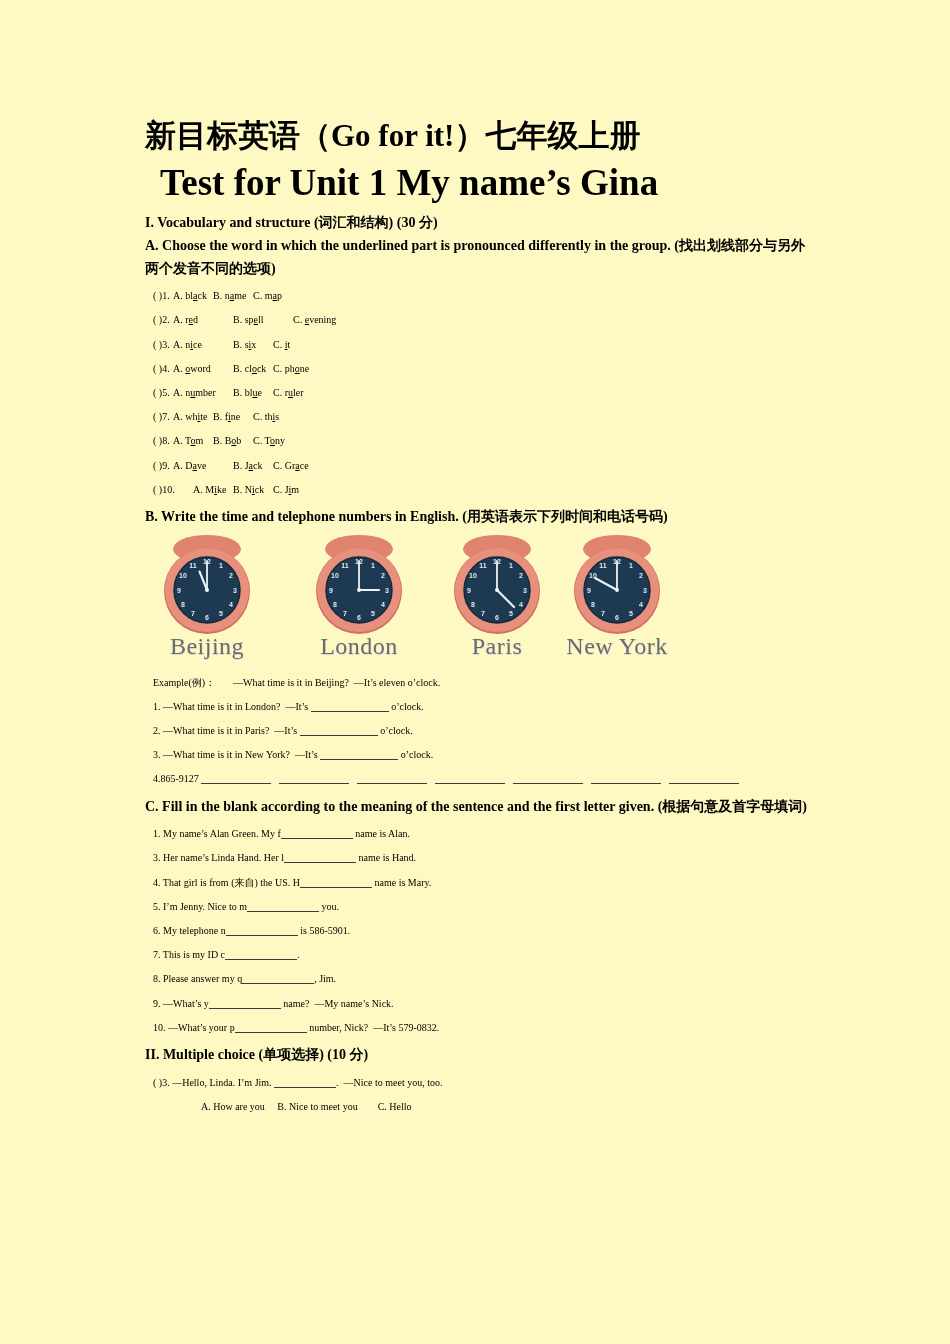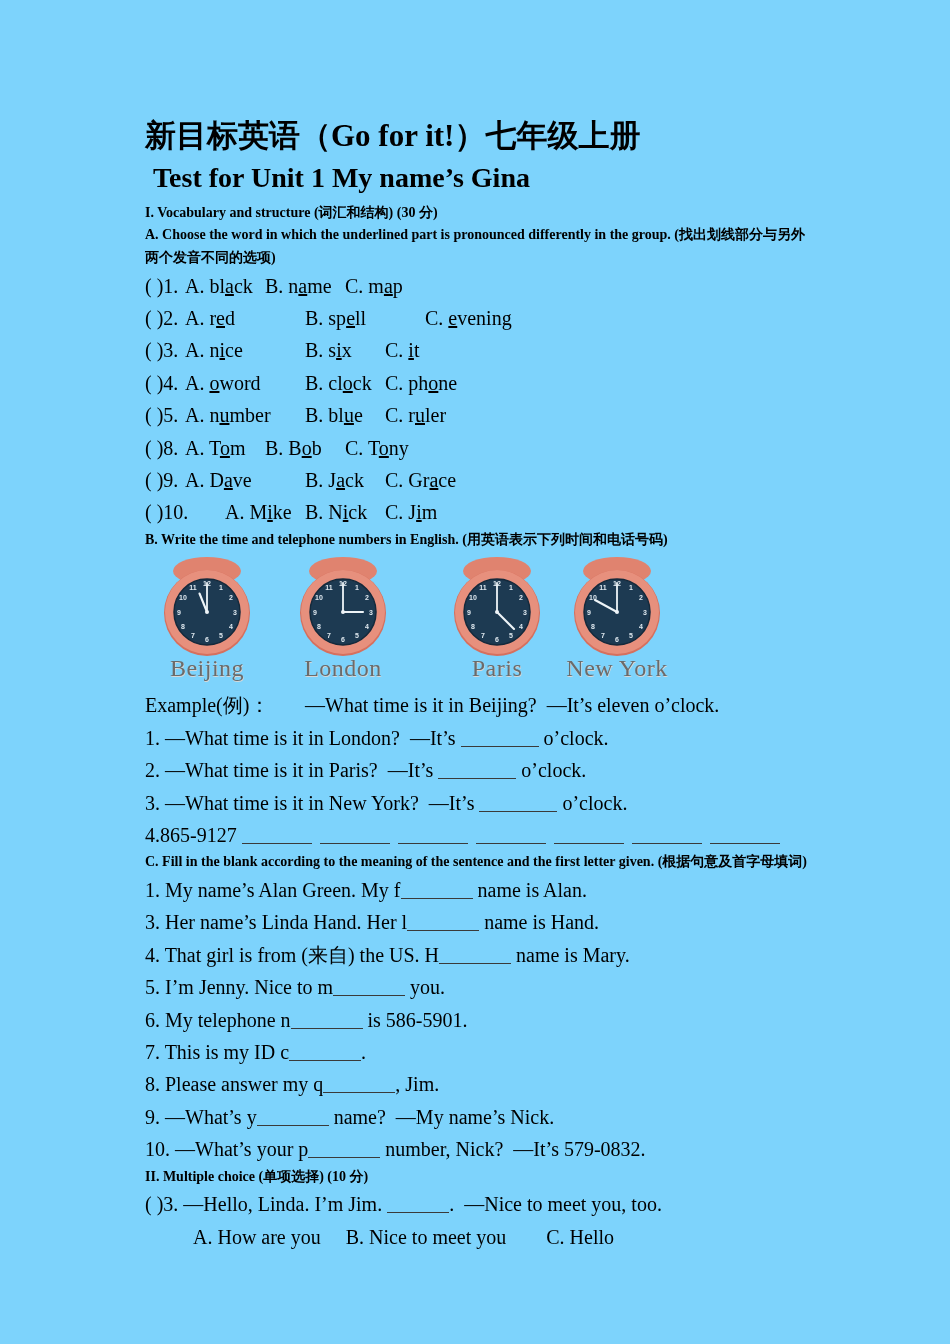--- a/index.html
+++ b/index.html
@@ -11,58 +11,58 @@
     width: 950px;
     height: 1344px;
     font-family: "Liberation Serif", "DejaVu Serif", serif;
     color: #000000;
     overflow: hidden;
   }
   .page {
     position: relative;
     width: 950px;
     height: 1344px;
-    background: #7dd3fc;
+    background: #fef9c3;
     box-sizing: border-box;
     padding: 118px 110px 0 145px;
   }
 
   
   .title-cn {
     font-size: 31px;
     font-weight: bold;
     line-height: 1.18;
     letter-spacing: 0px;
     margin: 0 0 6px 0;
     white-space: nowrap;
   }
   .title-en {
-    font-size: 28px;
+    font-size: 37px;
     font-weight: bold;
     line-height: 1.18;
-    margin: 0 0 8px 8px;
+    margin: 0 0 8px 15px;
     white-space: nowrap;
   }
 
   
   .sec-head {
     font-size: 14px;
     font-weight: bold;
     line-height: 1.62;
     margin: 0;
   }
   .sec-head.wrap {
     max-width: 672px;
   }
 
   
   .q {
-    font-size: 20px;
+    font-size: 10px;
     line-height: 1.62;
-    margin: 0;
+    margin: 8px;
     white-space: pre;
   }
 
   
   u.ph {
     text-decoration: underline;
     text-underline-offset: 1px;
   }
 
   
@@ -122,20 +122,21 @@
 
   <div class="q"><span>( )2.</span><span>	</span><span><span>A. r</span><u class="ph">e</u><span>d</span></span><span>		</span><span><span>B. sp</span><u class="ph">e</u><span>ll</span></span><span>		</span><span><span>C. </span><u class="ph">e</u><span>vening</span></span></div>
 
   <div class="q"><span>( )3.</span><span>	</span><span><span>A. n</span><u class="ph">i</u><span>ce</span></span><span>		</span><span><span>B. s</span><u class="ph">i</u><span>x</span></span><span>	</span><span><span>C. </span><u class="ph">i</u><span>t</span></span></div>
 
   <div class="q"><span>( )4.</span><span>	</span><span><span>A. </span><u class="ph">o</u><span>word</span></span><span>		</span><span><span>B. cl</span><u class="ph">o</u><span>ck</span></span><span>	</span><span><span>C. ph</span><u class="ph">o</u><span>ne</span></span></div>
 
   <div class="q"><span>( )5.</span><span>	</span><span><span>A. n</span><u class="ph">u</u><span>mber</span></span><span>	</span><span><span>B. bl</span><u class="ph">u</u><span>e</span></span><span>	</span><span><span>C. r</span><u class="ph">u</u><span>ler</span></span></div>
 
 
+  <div class="q"><span>( )7.</span><span>	</span><span><span>A. wh</span><u class="ph">i</u><span>te</span></span><span>	</span><span><span>B. f</span><u class="ph">i</u><span>ne</span></span><span>	</span><span><span>C. th</span><u class="ph">i</u><span>s</span></span></div>
 
   <div class="q"><span>( )8.</span><span>	</span><span><span>A. T</span><u class="ph">o</u><span>m</span></span><span>	</span><span><span>B. B</span><u class="ph">o</u><span>b</span></span><span>	</span><span><span>C. T</span><u class="ph">o</u><span>ny</span></span></div>
 
   <div class="q"><span>( )9.</span><span>	</span><span><span>A. D</span><u class="ph">a</u><span>ve</span></span><span>		</span><span><span>B. J</span><u class="ph">a</u><span>ck</span></span><span>	</span><span><span>C. Gr</span><u class="ph">a</u><span>ce</span></span></div>
 
   <div class="q"><span>( )10.</span><span>	</span><span><span>A. M</span><u class="ph">i</u><span>ke</span></span><span>	</span><span><span>B. N</span><u class="ph">i</u><span>ck</span></span><span>	</span><span><span>C. J</span><u class="ph">i</u><span>m</span></span></div>
 
   <div class="sec-head">B. Write the time and telephone numbers in English. (用英语表示下列时间和电话号码)</div>
 
   <div class="clocks">
@@ -163,21 +164,21 @@
               <text x="42" y="35">11</text>
           </g>
           <line x1="56" y1="57" x2="48.5" y2="38.5" stroke="#eef4f8" stroke-width="2.1" stroke-linecap="round"></line>
           <line x1="56" y1="57" x2="56" y2="28" stroke="#eef4f8" stroke-width="1.8" stroke-linecap="round"></line>
           <circle cx="56" cy="57" r="2" fill="#eef4f8"></circle>
         </svg>
       </div>
       <div class="city">Beijing</div>
     </div>
 
-    <div class="clock-item" style="left:136px;">
+    <div class="clock-item" style="left:152px;">
       <div class="clock-face-wrap">
         <svg class="clock-svg" width="112" height="104" viewBox="0 0 112 104">
           <ellipse cx="56" cy="16" rx="34" ry="14" fill="#e0836f"></ellipse>
           <circle cx="56" cy="58" r="43" fill="#d6705e"></circle>
           <circle cx="56" cy="57" r="42" fill="#e7907d"></circle>
           <circle cx="56" cy="57" r="33" fill="#1d3a52"></circle>
           <circle cx="56" cy="57" r="33" fill="none" stroke="#14293b" stroke-width="1.5"></circle>
           <g fill="#dfe8ef" font-family="'Liberation Sans', sans-serif" font-size="7" font-weight="bold" text-anchor="middle">
             <text x="56" y="31">12</text>
               <text x="70" y="35">1</text>

